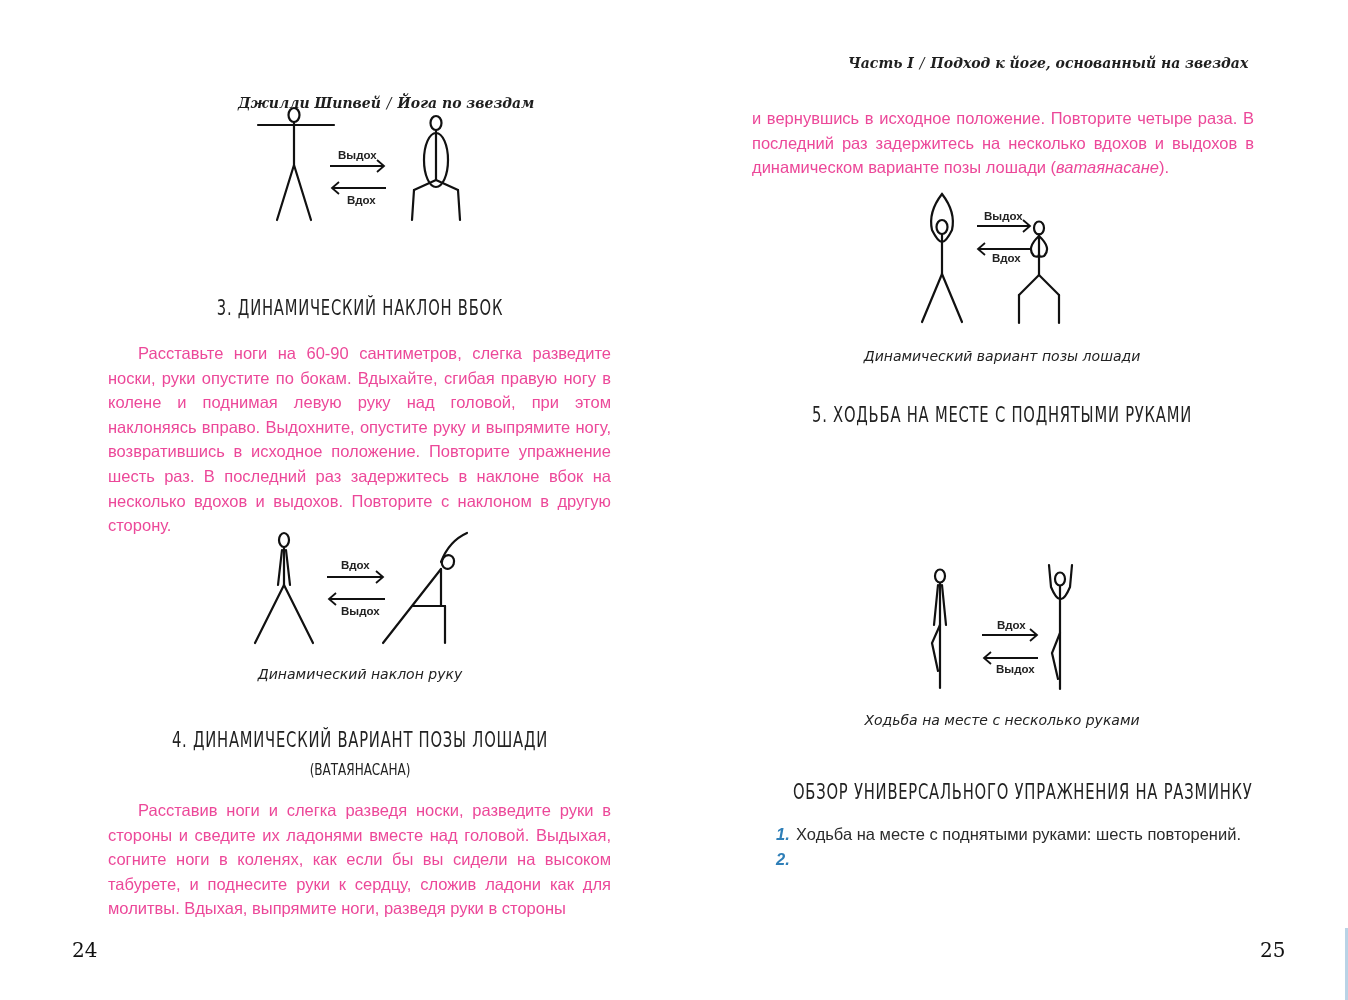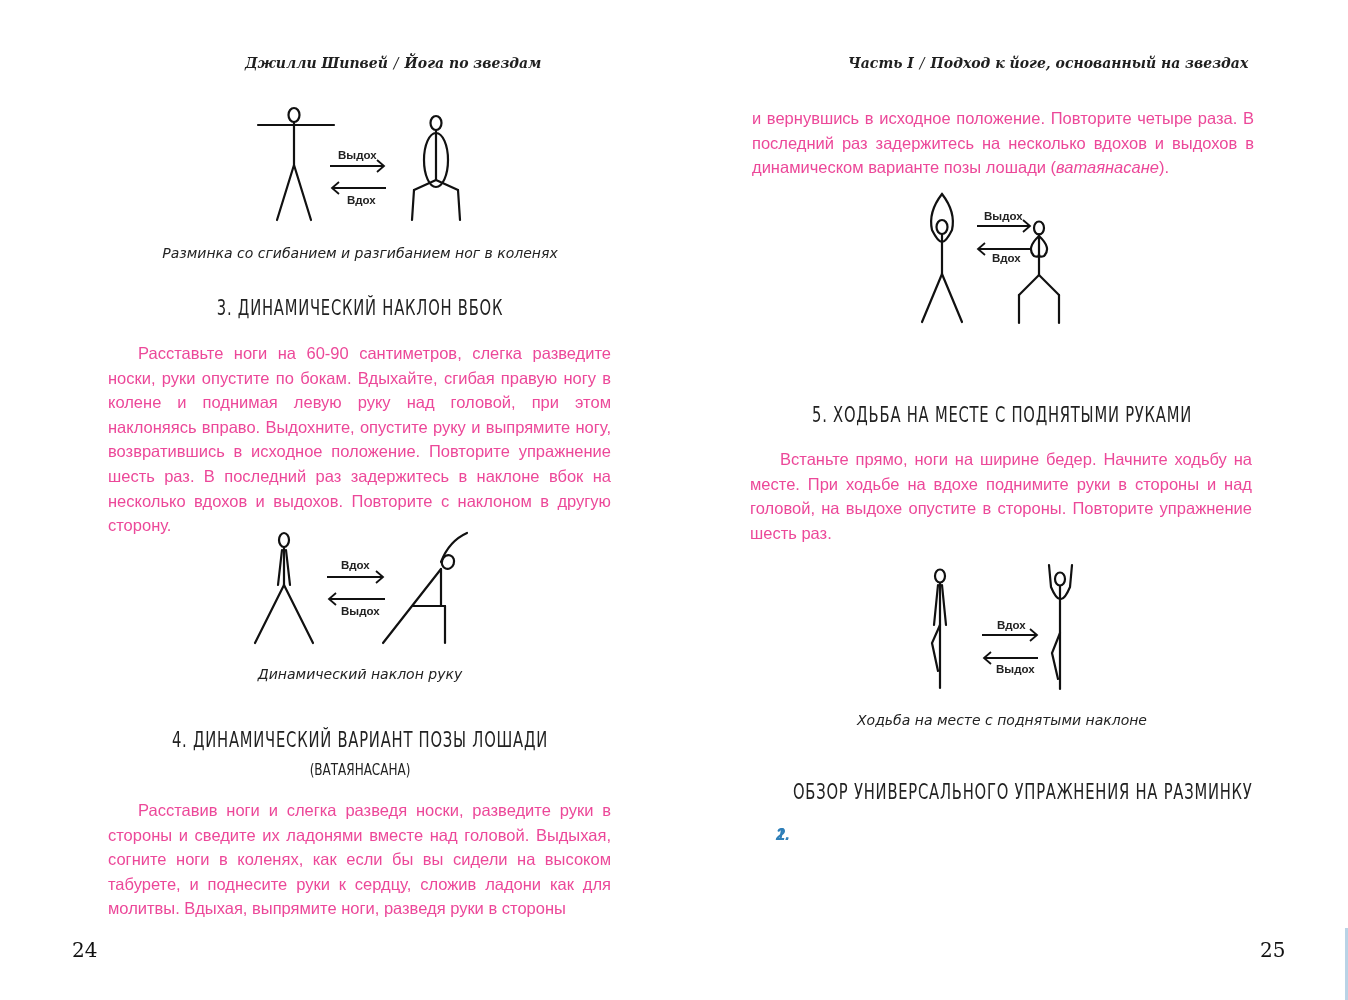--- a/index.html
+++ b/index.html
@@ -8,21 +8,21 @@
     font-family: "DejaVu Sans", sans-serif; color: #2a2a2a;
   }
   .page { position: absolute; top: 0; height: 1000px; }
   .page-left { left: 0; width: 674px; }
   .page-right { left: 674px; width: 674px; }
   .running-head {
     position: absolute; top: 55px; font-family: "DejaVu Serif", serif; font-style: italic;
     font-size: 14px; font-weight: bold; color: #1f1f1f; white-space: nowrap;
   }
   .running-head .sep { margin: 0 6px; font-weight: normal; }
-  .page-left .running-head { left: 245px; }
+  .page-left .running-head { left: 238px; margin-top: 40px; }
   .page-right .running-head { left: 174px; }
   .body-text {
     position: absolute; font-family: "Liberation Sans", sans-serif; font-size: 16.5px;
     line-height: 24.6px; color: #ec4899; text-align: justify; margin: 0;
   }
   .body-text .indent { display: inline-block; width: 30px; }
   .caption {
     position: absolute; font-family: "DejaVu Sans", sans-serif; font-style: italic; font-size: 14px;
     color: #222; white-space: nowrap; text-align: center;
   }
@@ -71,21 +71,20 @@
     <g stroke="#111" stroke-width="2.2" fill="none" stroke-linecap="round">
       <ellipse cx="186" cy="23" rx="5.5" ry="7"></ellipse>
       <ellipse cx="186" cy="60" rx="12" ry="27"></ellipse>
       <line x1="186" y1="30" x2="186" y2="80"></line>
       <line x1="186" y1="80" x2="164" y2="90"></line>
       <line x1="186" y1="80" x2="208" y2="90"></line>
       <line x1="164" y1="90" x2="162" y2="120"></line>
       <line x1="208" y1="90" x2="210" y2="120"></line>
     </g>
   </svg>
-  <div class="caption" style="left:110px;width:500px;top:245px">Разминка со сгибанием и разгибанием ног в коленях</div>
 
   <div class="section-title" style="left:110px;width:500px;top:296px">3. Динамический наклон вбок</div>
   <p class="body-text" style="left:108px;width:503px;top:341px"><span class="indent"></span><span>Расставьте ноги на 60-90 сантиметров, слегка разведите носки, руки опустите по бокам. Вдыхайте, сгибая правую ногу в колене и поднимая левую руку над головой, при этом наклоняясь вправо. Выдохните, опустите руку и выпрямите ногу, возвратившись в исходное положение. Повторите упражнение шесть раз. В последний раз задержитесь в наклоне вбок на несколько вдохов и выдохов. Повторите с наклоном в другую сторону.</span></p>
 
   <svg class="figure" style="left:245px;top:525px" width="240" height="130" viewBox="0 0 240 130">
     <g stroke="#111" stroke-width="2.2" fill="none" stroke-linecap="round">
       <ellipse cx="39" cy="15" rx="5" ry="7"></ellipse>
       <line x1="39" y1="22" x2="39" y2="60"></line>
       <line x1="37" y1="25" x2="33" y2="60"></line>
       <line x1="41" y1="25" x2="45" y2="60"></line>
@@ -140,23 +139,23 @@
     <g stroke="#111" stroke-width="2.2" fill="none" stroke-linecap="round">
       <ellipse cx="137" cy="38" rx="5" ry="6.5"></ellipse>
       <path d="M 137 46 Q 124 58 132 66 Q 137 68 137 64 Q 137 68 142 66 Q 150 58 137 46"></path>
       <line x1="137" y1="44" x2="137" y2="85"></line>
       <line x1="137" y1="85" x2="117" y2="105"></line>
       <line x1="137" y1="85" x2="157" y2="105"></line>
       <line x1="117" y1="105" x2="117" y2="133"></line>
       <line x1="157" y1="105" x2="157" y2="133"></line>
     </g>
   </svg>
+  <div class="caption" style="left:78px;width:500px;top:348px">Динамический вариант позы лошади</div>
 
   <div class="section-title" style="left:78px;width:500px;top:403px">5. Ходьба на месте с поднятыми руками</div>
-  <p class="body-text" style="left:76px;width:502px;top:447px"><span class="indent"></span><span>Встаньте прямо, ноги на ширине бедер. Начните ходьбу на месте. При ходьбе на вдохе поднимите руки в стороны и над головой, на выдохе опустите в стороны. Повторите упражнение шесть раз.</span></p>
 
   <svg class="figure" style="left:240px;top:563px" width="200" height="135" viewBox="0 0 200 135">
     <g stroke="#111" stroke-width="2.2" fill="none" stroke-linecap="round">
       <ellipse cx="26" cy="13" rx="5" ry="6.5"></ellipse>
       <line x1="26" y1="20" x2="26" y2="62"></line>
       <line x1="24" y1="22" x2="20" y2="62"></line>
       <line x1="28" y1="22" x2="32" y2="62"></line>
       <line x1="26" y1="62" x2="26" y2="125"></line>
       <polyline points="26,62 18,80 24,108"></polyline>
     </g>
@@ -167,23 +166,23 @@
     <polyline points="77,89 70,95 77,101" stroke="#111" stroke-width="1.8" fill="none"></polyline>
     <text class="fig-label" x="82" y="110">Выдох</text>
     <g stroke="#111" stroke-width="2.2" fill="none" stroke-linecap="round">
       <path d="M 135 2 L 137 24 Q 142 36 146 36"></path>
       <path d="M 158 2 L 156 24 Q 151 36 147 36"></path>
       <ellipse cx="146" cy="16" rx="5" ry="6.5"></ellipse>
       <line x1="146" y1="23" x2="146" y2="126"></line>
       <polyline points="146,70 138,90 144,116"></polyline>
     </g>
   </svg>
-  <div class="caption" style="left:78px;width:500px;top:712px">Ходьба на месте с поднятыми наклоне</div>
+  <div class="caption" style="left:78px;width:500px;top:712px">Ходьба на месте с несколько руками</div>
 
   <div class="section-title" style="left:60px;width:536px;top:780px">Обзор универсального упражнения на разминку</div>
   <ul class="list" style="left:100px;width:476px;top:822px">
-    <li><span class="num">1.</span></li>
+    <li><span class="num">1.</span><span>Ходьба на месте с поднятыми руками: шесть повторений.</span></li>
     <li><span class="num">2.</span></li>
   </ul>
 
   <div class="page-number" style="left:586px">25</div>
   <div class="edge"></div>
 </div>
 
 </body></html>

